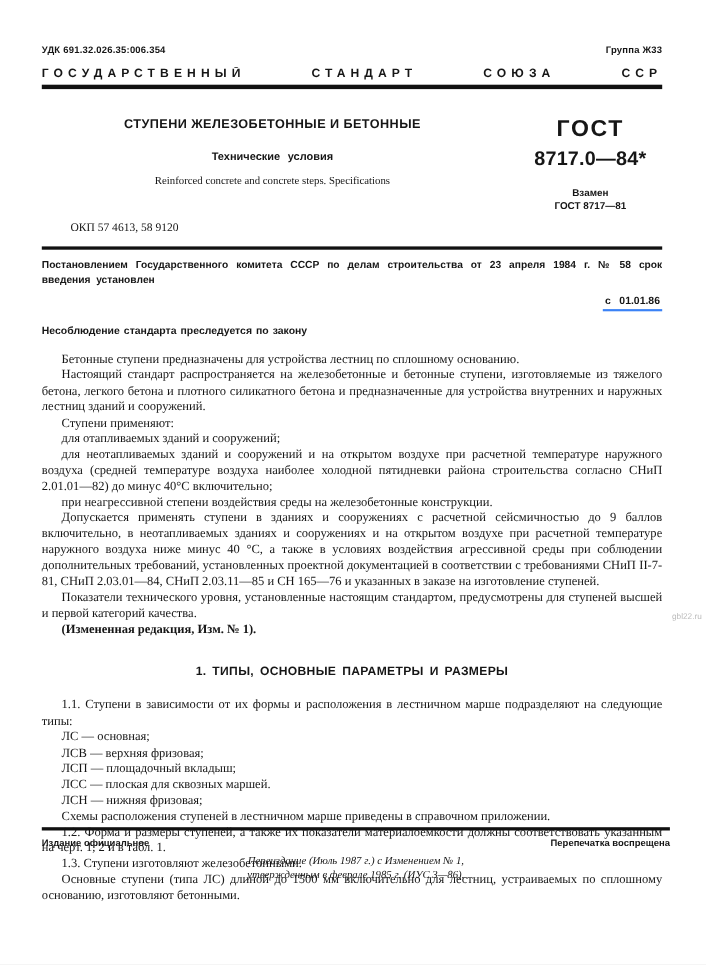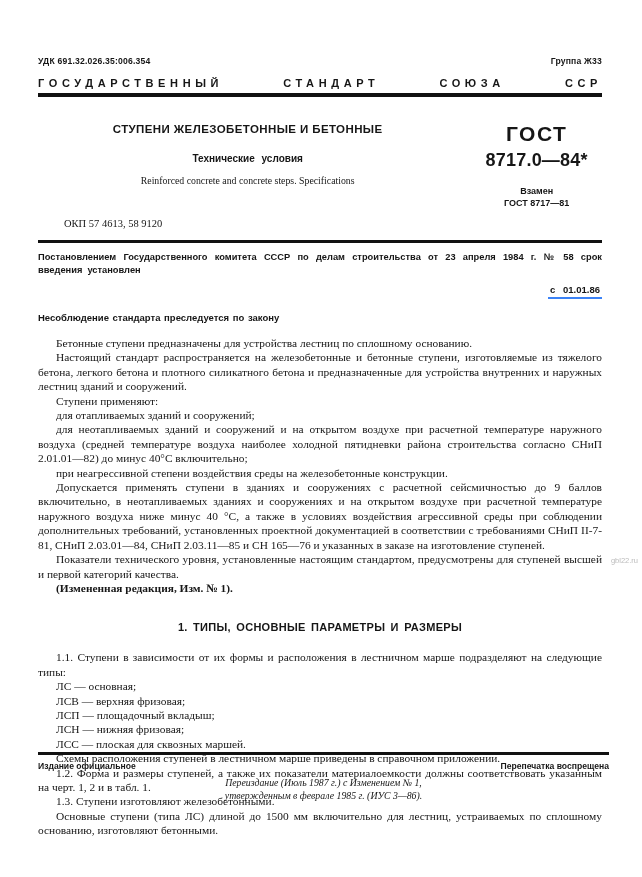--- a/index.html
+++ b/index.html
@@ -1,21 +1,21 @@
 <!DOCTYPE html>
 <html><head>
 <meta charset="utf-8">
 <style>
   html,body{margin:0;padding:0;background:#e8e8e8;}
   .page{
     position:relative;
     width:642px;height:877px;
     background:#ffffff;
     box-sizing:border-box;
-    padding:56px 40px 0 38px;
+    padding:40px 40px 0 38px;
     font-family:"Liberation Serif", serif;
     color:#161616;
     overflow:hidden;
   }
   
   .meta-row{
     display:flex;justify-content:space-between;align-items:baseline;
     font-family:"Liberation Sans", sans-serif;
     font-weight:bold;font-size:8.6px;letter-spacing:.2px;
   }
@@ -158,22 +158,22 @@
     <p class="para bold">(Измененная редакция, Изм. № 1).</p>
   </div>
 
   <h2 class="section-heading">1. ТИПЫ, ОСНОВНЫЕ ПАРАМЕТРЫ И РАЗМЕРЫ</h2>
 
   <div class="body-text">
     <p class="para">1.1. Ступени в зависимости от их формы и расположения в лестничном марше подразделяют на следующие типы:</p>
     <p class="para">ЛС — основная;</p>
     <p class="para">ЛСВ — верхняя фризовая;</p>
     <p class="para">ЛСП — площадочный вкладыш;</p>
+    <p class="para">ЛСС — плоская для сквозных маршей.</p>
     <p class="para">ЛСН — нижняя фризовая;</p>
-    <p class="para">ЛСС — плоская для сквозных маршей.</p>
     <p class="para">Схемы расположения ступеней в лестничном марше приведены в справочном приложении.</p>
     <p class="para">1.2. Форма и размеры ступеней, а также их показатели материалоемкости должны соответствовать указанным на черт. 1, 2 и в табл. 1.</p>
     <p class="para">1.3. Ступени изготовляют железобетонными.</p>
     <p class="para">Основные ступени (типа ЛС) длиной до 1500 мм включительно для лестниц, устраиваемых по сплошному основанию, изготовляют бетонными.</p>
   </div>
 
   <div class="footer">
     <div class="rule rule-med"></div>
     <div class="footer-row">
       <span>Издание официальное</span>

